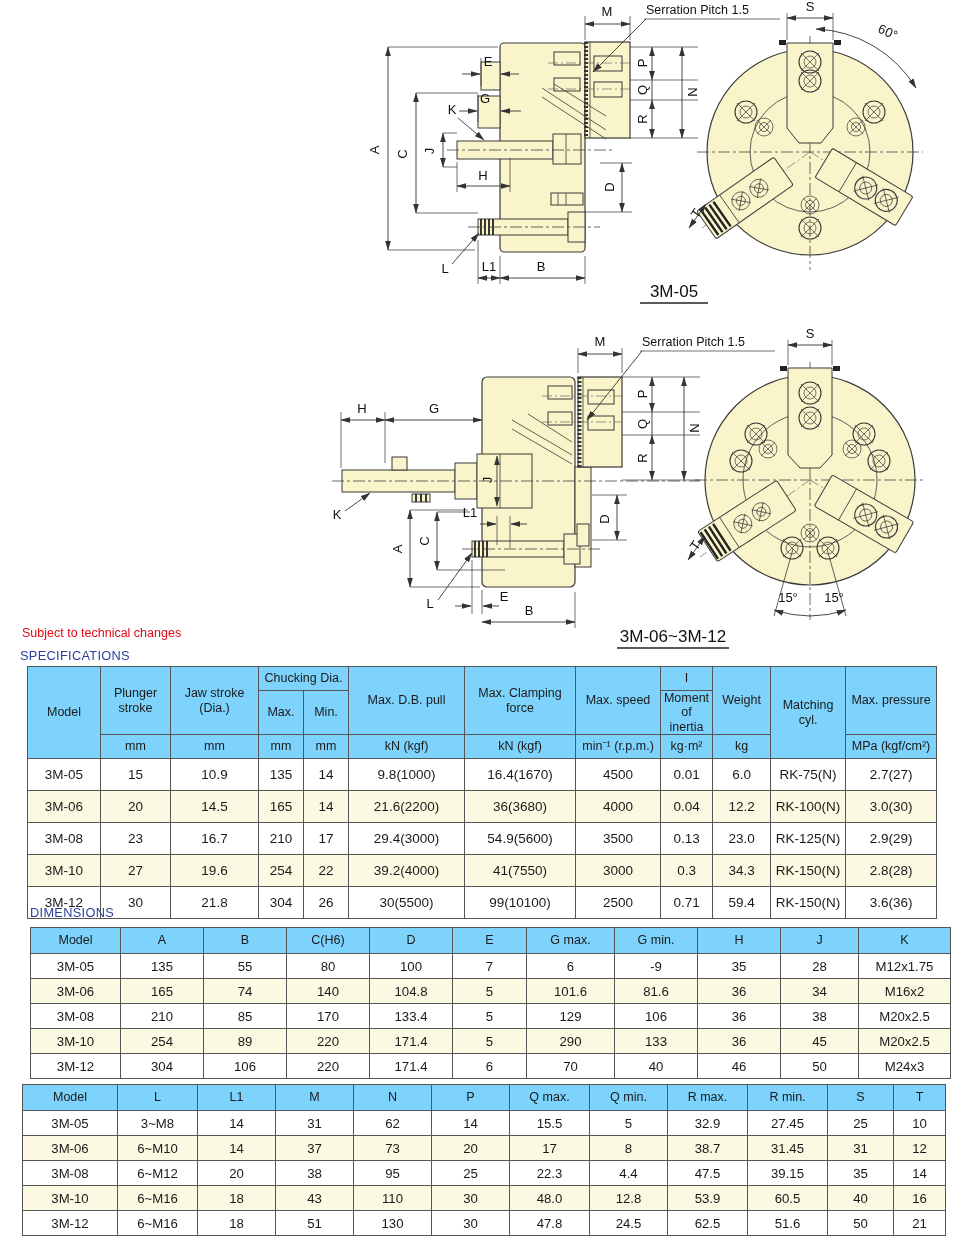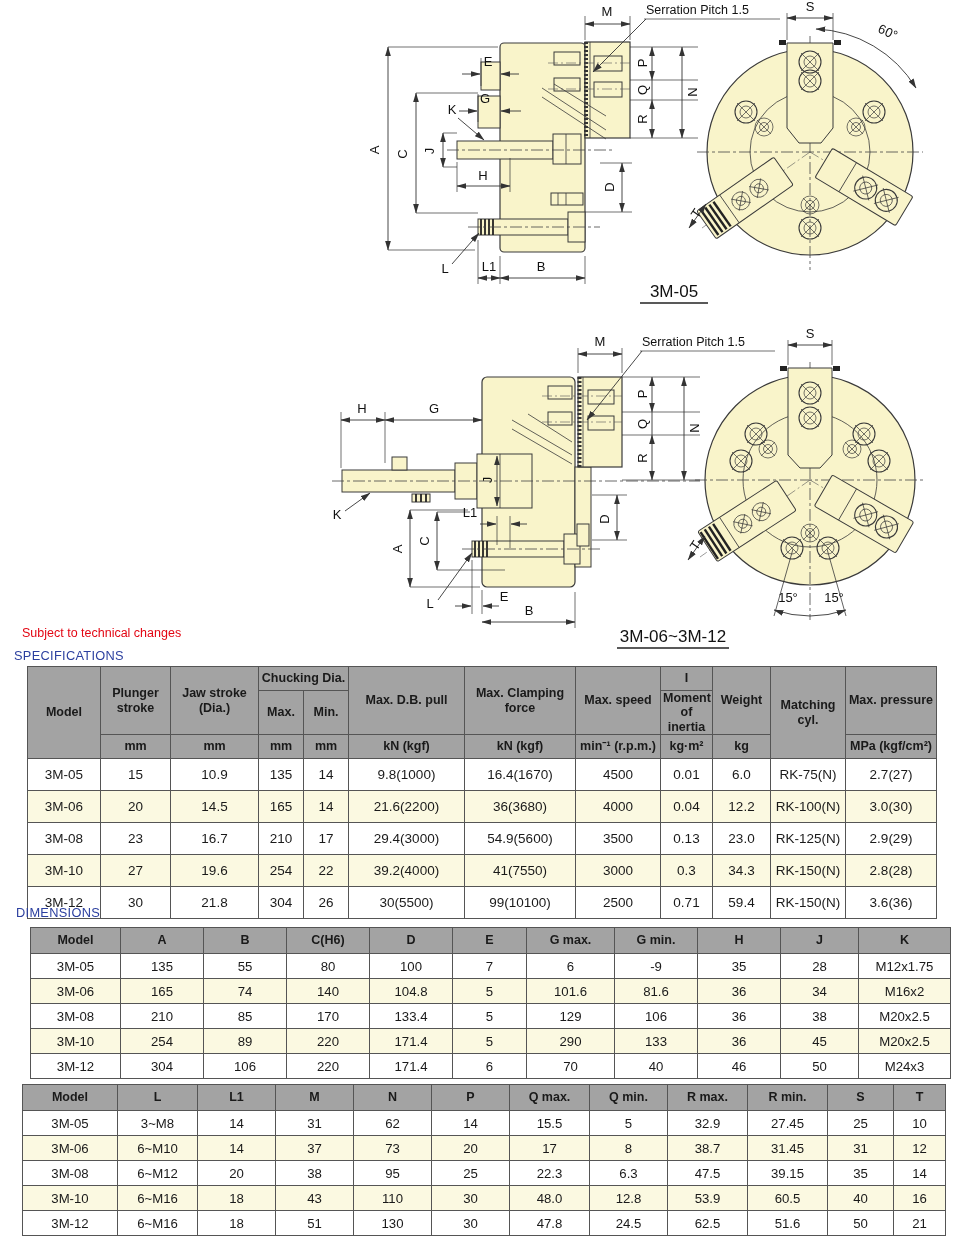--- a/index.html
+++ b/index.html
@@ -20,28 +20,28 @@
   .clt{stroke:#555;stroke-width:0.6;fill:none;stroke-dasharray:10 3 2 3;}
   .serr{stroke:#333;stroke-width:4;stroke-dasharray:2 2;fill:none;}
   .stripe{stroke:#222;stroke-width:2.4;}
   .tick{stroke:#222;stroke-width:1.8;}
   text.lbl{font-size:13px;fill:#111;}
   text.ser{font-size:12.5px;fill:#111;}
   text.cap{font-size:17px;fill:#111;}
   
   .note-red{position:absolute;left:22px;top:626px;font-size:12.5px;color:#e30613;}
   .sec-title{position:absolute;font-size:12.8px;color:#2b3f9f;letter-spacing:0.3px;}
-  #sec-spec{left:14px;top:648px;}
-  #sec-dims{left:16px;top:905px;}
+  #sec-spec{left:20px;top:648px;}
+  #sec-dims{left:30px;top:905px;}
   
   table{border-collapse:collapse;table-layout:fixed;position:absolute;
         font-family:"Liberation Sans",sans-serif;}
   th,td{border:1px solid #555;text-align:center;vertical-align:middle;
         overflow:hidden;padding:0 2px;}
-  thead th{background:#a3a3a3;font-weight:bold;font-size:12.5px;line-height:1.15;}
+  thead th{background:#7dd3fc;font-weight:normal;font-size:12.5px;line-height:1.15;}
   tbody td{font-size:13.5px;background:#fff;}
   tbody tr:nth-child(even) td{background:#fbf9e1;}
   #spec-table{left:27px;top:666px;width:909px;border:1.5px solid #222;}
   #spec-table thead tr.h1 th{height:23px;}
   #spec-table thead tr.h2 th{height:25px;}
   #spec-table thead tr.hu th{height:23px;}
   #spec-table tbody td{height:31px;}
   #dims-table1{left:30px;top:927px;width:920px;border:1.5px solid #222;}
   #dims-table2{left:22px;top:1084px;width:923px;border:1.5px solid #222;}
   .dims thead th{height:25px;font-size:12.5px;}
@@ -660,21 +660,21 @@
           <td>12</td>
         </tr>
         <tr>
           <td>3M-08</td>
           <td>6~M12</td>
           <td>20</td>
           <td>38</td>
           <td>95</td>
           <td>25</td>
           <td>22.3</td>
-          <td>6.3</td>
+          <td>4.4</td>
           <td>47.5</td>
           <td>39.15</td>
           <td>35</td>
           <td>14</td>
         </tr>
         <tr>
           <td>3M-10</td>
           <td>6~M16</td>
           <td>18</td>
           <td>43</td>

